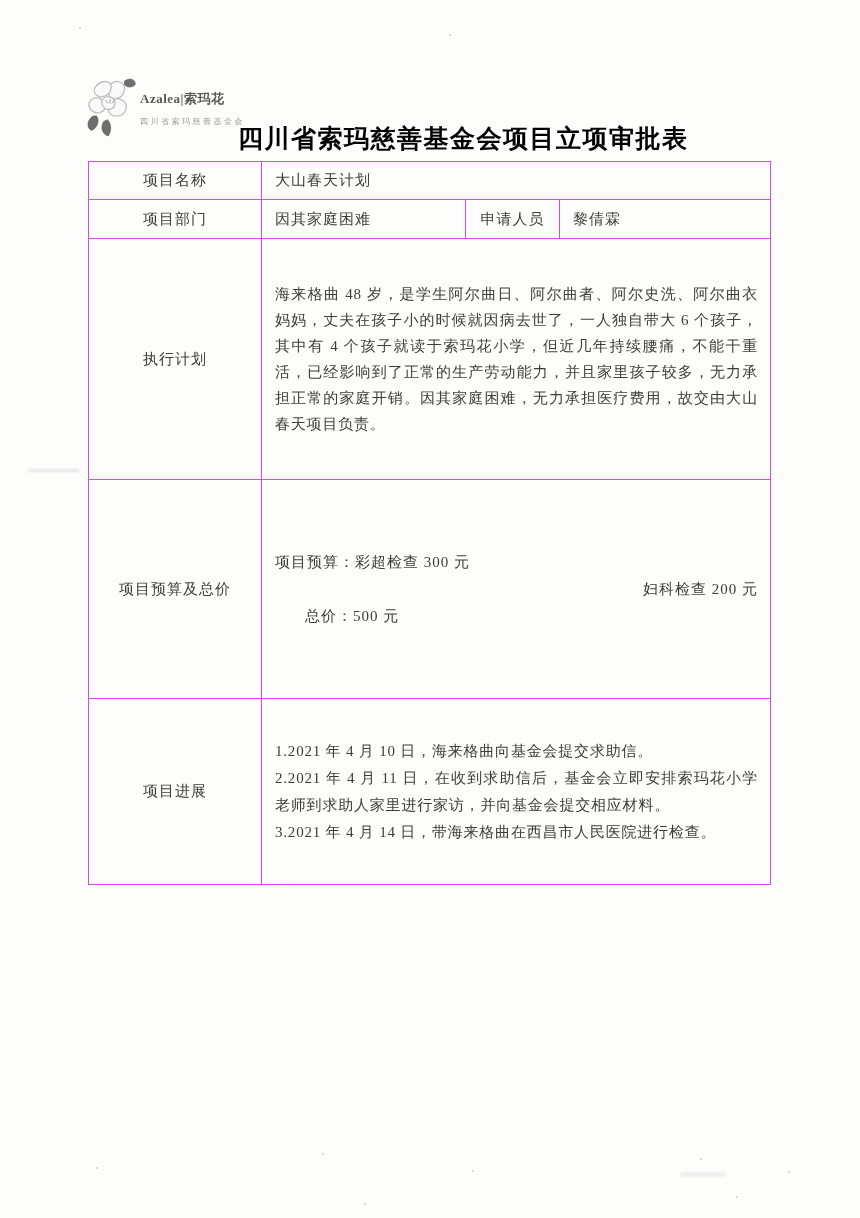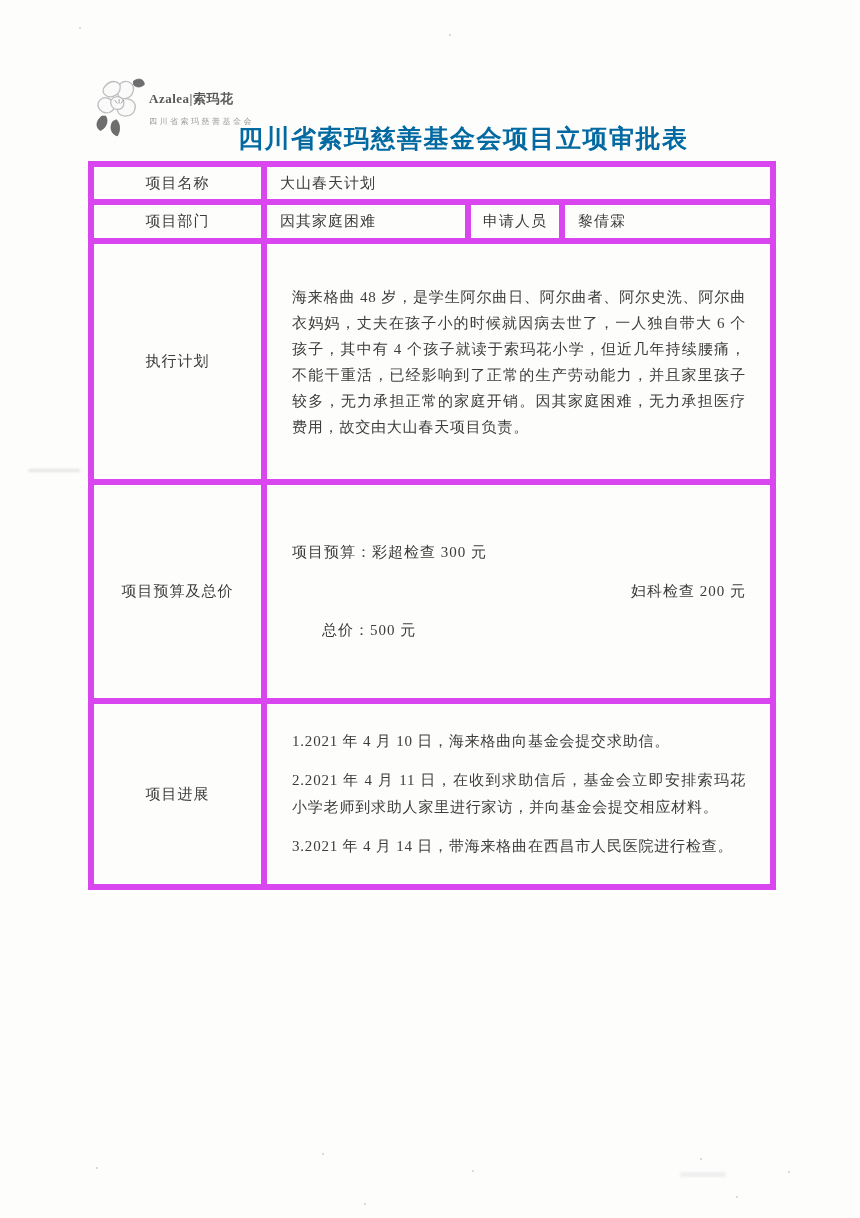--- a/index.html
+++ b/index.html
@@ -5,51 +5,51 @@
   html,body{margin:0;padding:0;}
   body{
     width:860px;height:1218px;
     background:#fdfdfc;
     position:relative;
     font-family:"Liberation Serif","DejaVu Serif",serif;
     color:#3c3c3c;
     overflow:hidden;
   }
   
-  .logo{position:absolute;left:93px;top:74px;width:230px;height:70px;}
+  .logo{position:absolute;left:84px;top:74px;width:230px;height:70px;}
   .logo-flower{position:absolute;left:0;top:2px;}
   .logo-text{position:absolute;left:56px;top:16px;}
   .logo-brand{
     font-size:13px;font-weight:bold;color:#585858;letter-spacing:.5px;
     font-family:"Liberation Serif","DejaVu Serif",serif;
   }
   .logo-sub{
     margin-top:8px;font-size:8px;color:#9b9b9b;letter-spacing:2.5px;
   }
   
   .doc-title{
     position:absolute;left:238px;top:122px;
-    font-size:25px;letter-spacing:1.5px;font-weight:600;color:#0369a1;
+    font-size:25px;letter-spacing:1.5px;font-weight:600;color:#000000;
     white-space:nowrap;
   }
   
   table.form{
     position:absolute;left:88px;top:161px;width:682px;
     border-collapse:collapse;table-layout:fixed;
   }
   table.form td{
-    border:6px solid #d946ef;
+    border:1px solid #d946ef;
     font-size:15px;
     vertical-align:middle;
     letter-spacing:1px;
     color:#3c3c3c;
   }
   td.lbl{text-align:center;padding:0 4px;}
   td.val{padding:4px 12px 4px 13px;}
-  .tall p{margin:12px;}
+  .tall p{margin:0;}
   .overview-text{
     line-height:26px;text-align:justify;letter-spacing:.8px;
   }
   .budget-line{line-height:27px;}
   .budget-indent-1{padding-left:76px;text-align:right;}
   .budget-indent-2{padding-left:30px;}
   .progress-item{line-height:27px;text-align:justify;letter-spacing:.8px;}
   
   .artifact{position:absolute;pointer-events:none;}
   .smudge{background:#e6e6e6;filter:blur(1px);border-radius:2px;}

